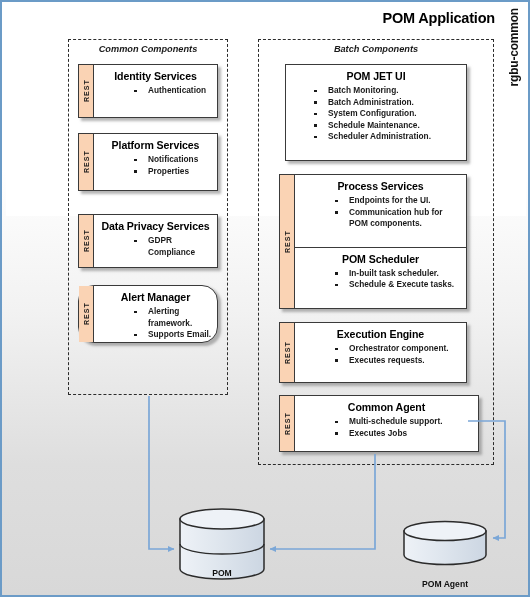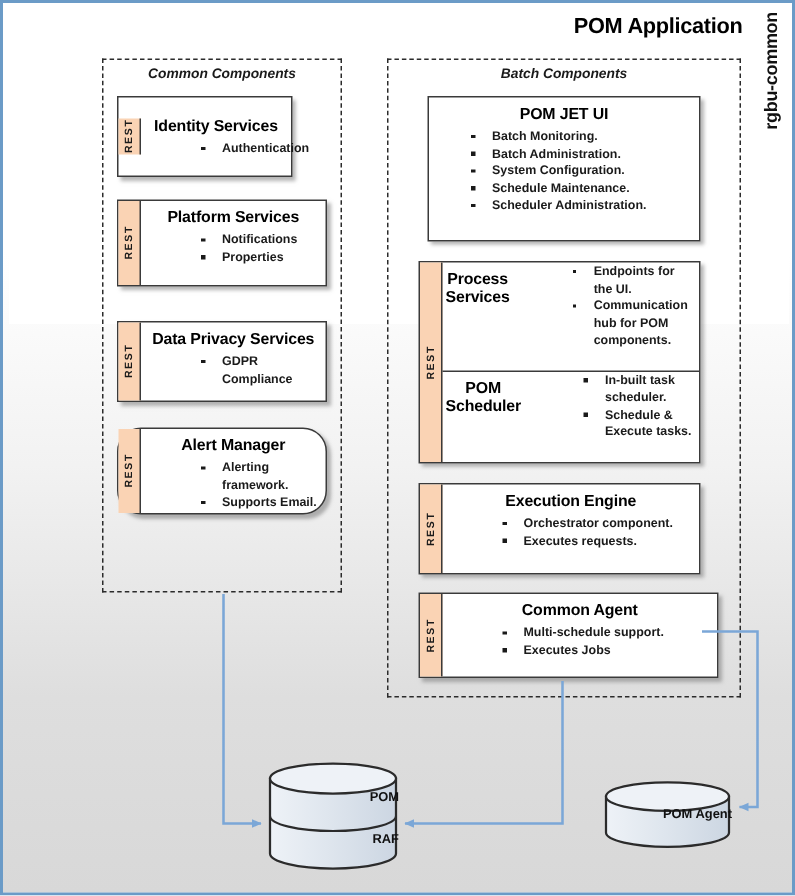--- a/index.html
+++ b/index.html
@@ -117,21 +117,21 @@
   .card-body {
     flex: 1 1 auto;
     position: relative;
     display: flex;
     flex-direction: column;
     min-width: 0;
   }
   .sub-section {
     flex: 1 1 auto;
     display: flex;
-    flex-direction: row;
+    flex-direction: column;
     min-width: 0;
   }
   .sub-section + .sub-section {
     border-top: 1.4px solid #3a3a3a;
   }
   .card-title {
     text-align: center;
     font-size: 10.6px;
     font-weight: bold;
     color: #000000;
@@ -155,44 +155,45 @@
     content: "";
     position: absolute;
     left: 0;
     top: 4.6px;
     width: 2.6px;
     height: 2.6px;
     background: #1a1a1a;
   }
 
   
-  #card-identity   { left: 76px;  top: 62px;  width: 117px; height: 54px; align-items: center; }
+  #card-identity   { left: 76px;  top: 62px;  width: 140px; height: 54px; }
   #card-platform   { left: 76px;  top: 131px; width: 140px; height: 58px; }
   #card-privacy    { left: 76px;  top: 212px; width: 140px; height: 54px; }
   #card-alert      { left: 76px;  top: 283px; width: 140px; height: 58px; border-radius: 16px; }
 
   #card-jetui      { left: 283px; top: 62px;  width: 182px; height: 97px; }
   #card-process    { left: 277px; top: 172px; width: 188px; height: 135px; }
   #card-execution  { left: 277px; top: 320px; width: 188px; height: 61px; }
   #card-agent      { left: 277px; top: 393px; width: 200px; height: 57px; }
 
   #card-jetui .bullets { padding-left: 28px; }
 
   
   .cylinder {
     position: absolute;
   }
   .cyl-label {
     position: absolute;
     width: 100%;
-    text-align: right;
+    text-align: center;
     font-size: 8.6px;
     font-weight: bold;
     color: #111111;
     pointer-events: none;
+    margin-top: 42px;
   }
 
   #db-pom-raf { left: 176px; top: 506px; width: 88px; height: 72px; }
   #db-pom-agent { left: 400px; top: 518px; width: 86px; height: 46px; }
 
   
   #connectors {
     position: absolute;
     left: 0;
     top: 0;

